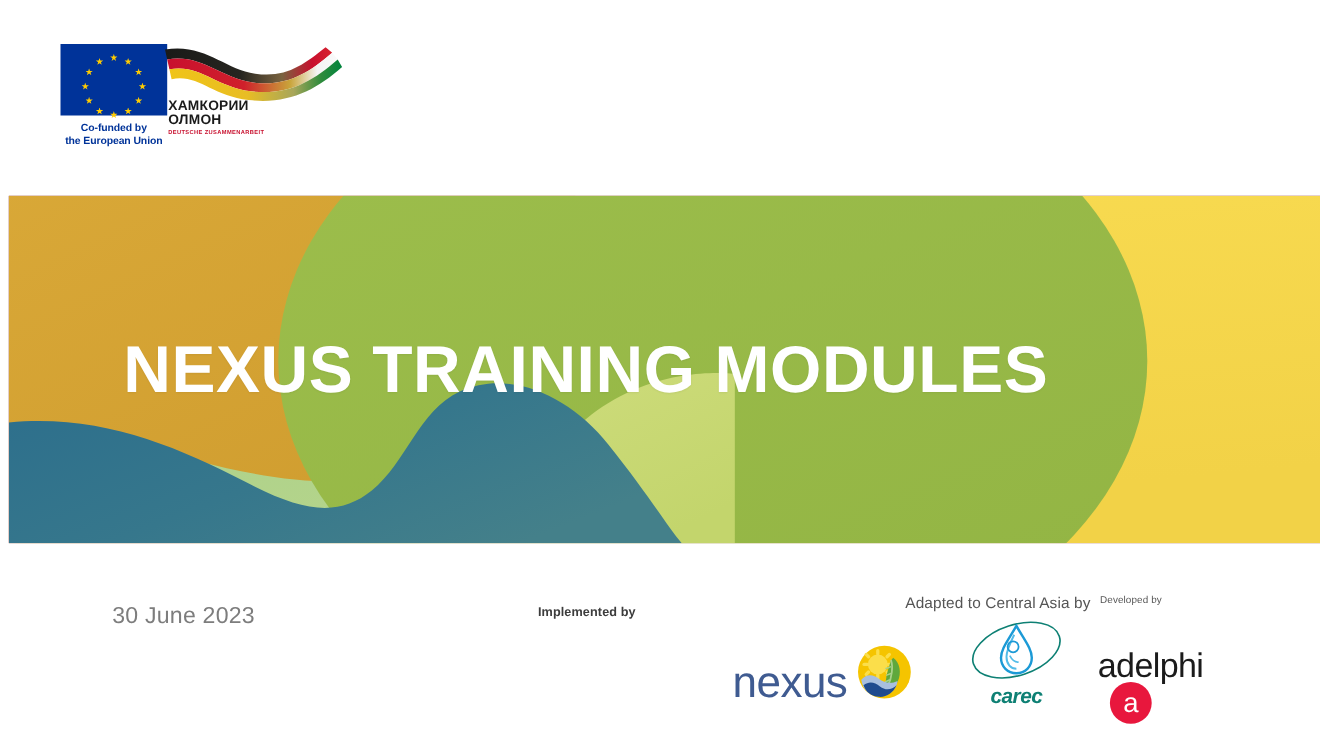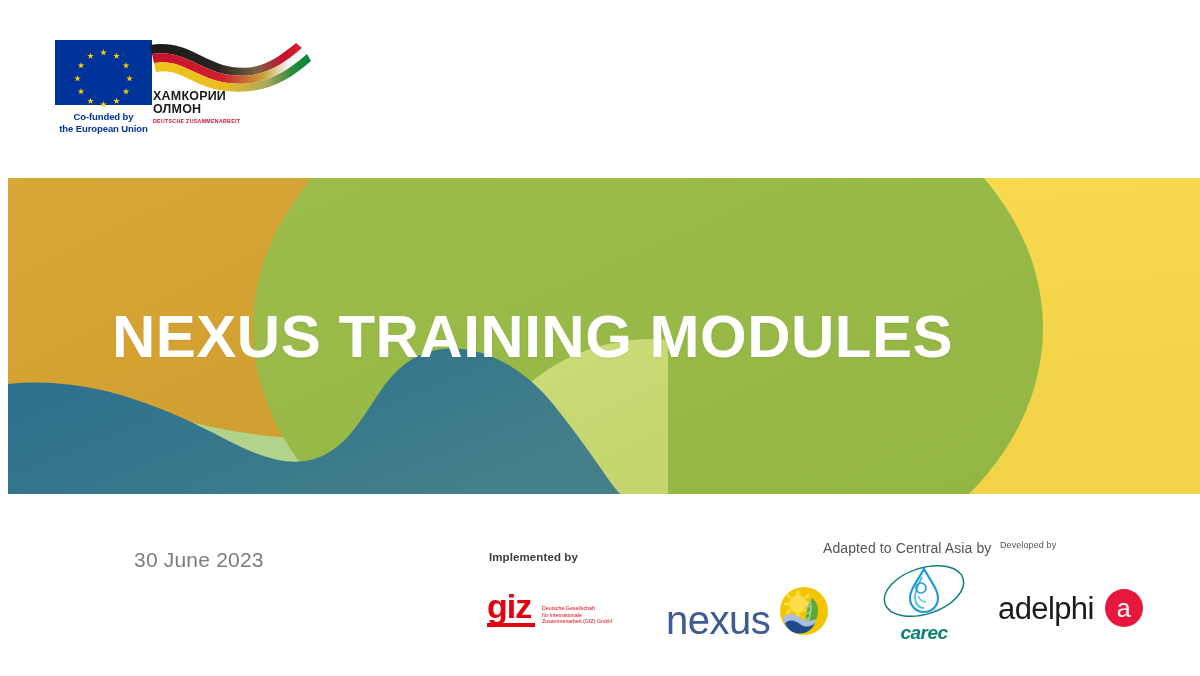--- a/index.html
+++ b/index.html
@@ -139,21 +139,20 @@
     background: #ffffff;
   }
 
   .slide-date {
     position: absolute;
     left: 102px;
     top: 548px;
     color: #7d7d7d;
     font-size: 21px;
     letter-spacing: 0.2px;
-    margin-left: 32px;
   }
 
   .footer-caption {
     position: absolute;
     color: #3c3c3c;
     white-space: nowrap;
   }
   .cap-implemented {
     left: 489px;
     top: 551px;
@@ -240,21 +239,22 @@
     letter-spacing: -0.5px;
     margin-top: -7px;
   }
 
   
   .adelphi-logo {
     position: absolute;
     left: 998px;
     top: 589px;
     display: flex;
-    align-items: center;
+    align-items: flex-start;
+    flex-direction: column;
   }
   .adelphi-word {
     color: #1b1b1b;
     font-size: 31px;
     line-height: 31px;
     letter-spacing: -0.6px;
     font-weight: 400;
   }
   .adelphi-mark {
     margin-left: 11px;
@@ -409,31 +409,20 @@
   </div>
 
   <div class="footer"></div>
 
   <div class="slide-date">30 June 2023</div>
 
   <div class="footer-caption cap-implemented">Implemented by</div>
   <div class="footer-caption cap-adapted">Adapted to Central Asia by</div>
   <div class="footer-caption cap-developed">Developed by</div>
 
-  <div class="giz-logo">
-    <div>
-      <div class="giz-word">giz</div>
-      <div class="giz-rule"></div>
-    </div>
-    <div class="giz-tag">
-      <span>Deutsche Gesellschaft</span><br>
-      <span>für Internationale</span><br>
-      <span>Zusammenarbeit (GIZ) GmbH</span>
-    </div>
-  </div>
 
   <div class="nexus-logo">
     <div class="nexus-word">nexus</div>
     <div class="nexus-mark">
       <svg width="50" height="50" viewBox="0 0 50 50" xmlns="http://www.w3.org/2000/svg">
         <circle cx="25" cy="25" r="24" fill="#F5C400"></circle>
         <circle cx="19" cy="18" r="9" fill="#FBDE4A"></circle>
         <g fill="#FBDE4A">
           <rect x="17.5" y="4" width="3" height="6" rx="1.5"></rect>
           <rect x="17.5" y="26" width="3" height="6" rx="1.5"></rect>

